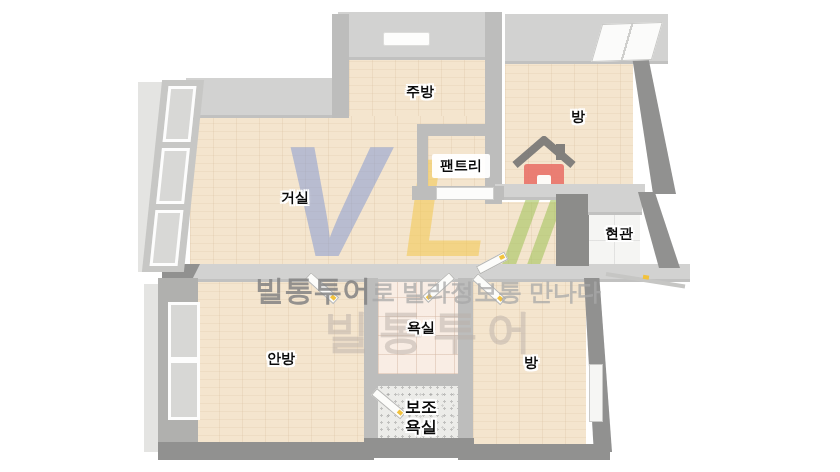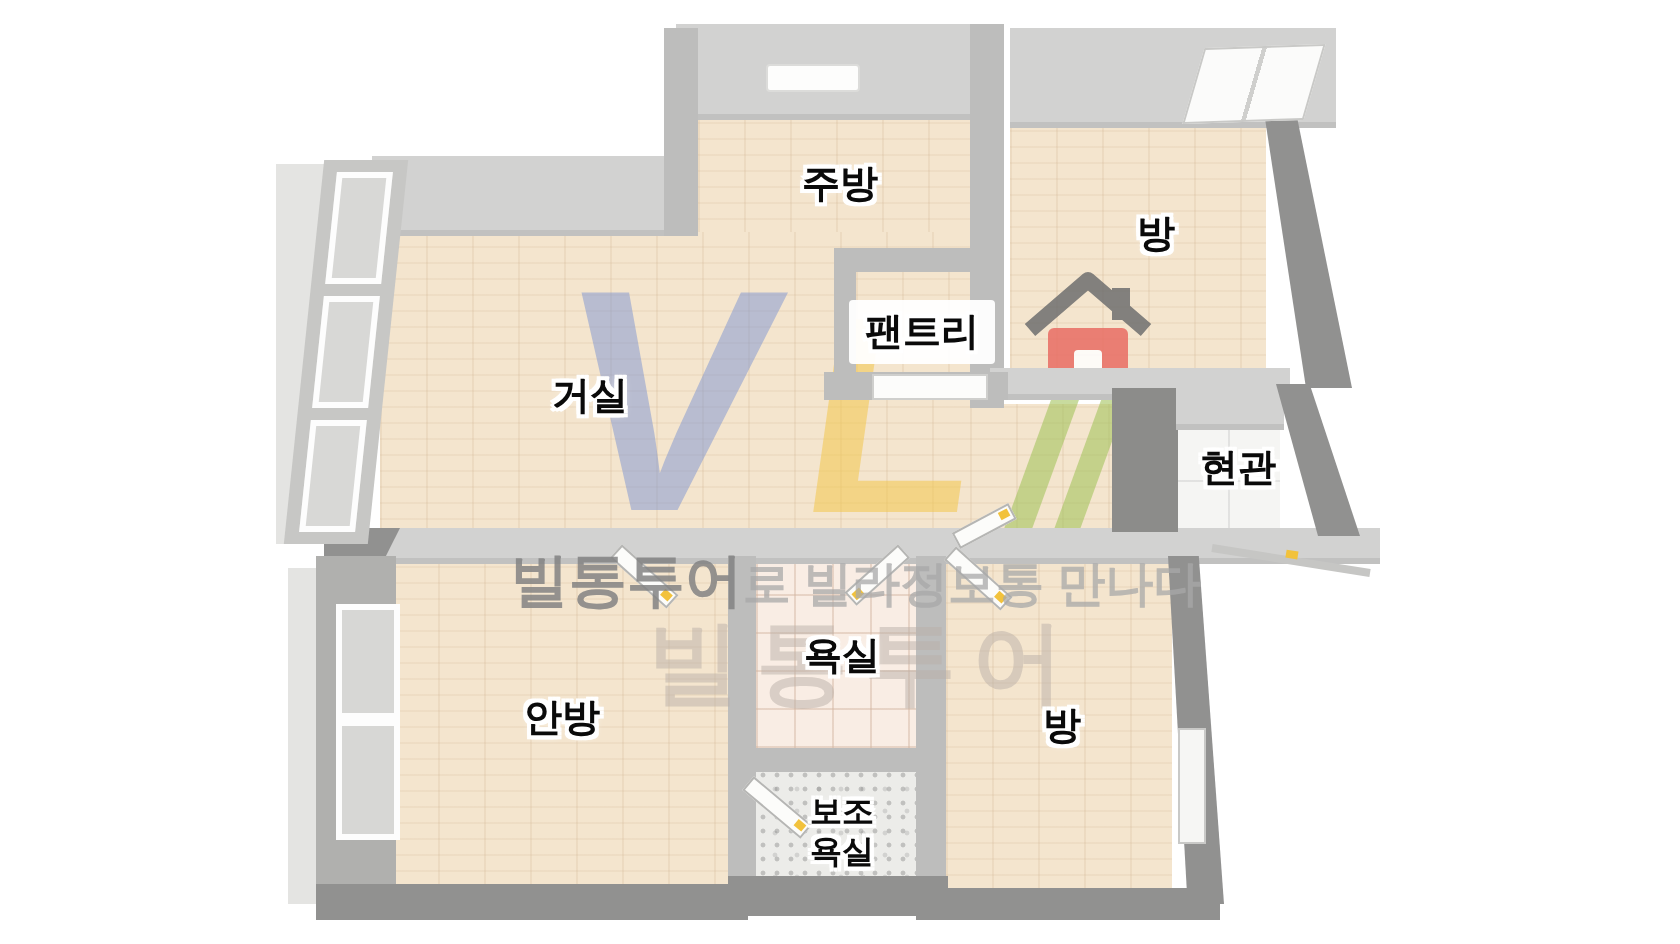--- a/index.html
+++ b/index.html
@@ -50,21 +50,21 @@
   .wmk-house{position:absolute;z-index:1;opacity:.85;}
   .wmk-tag{position:absolute;left:428px;top:291px;transform:translate(-50%,-50%);
     white-space:nowrap;z-index:5;pointer-events:none;}
   .wmk-tag .b{font-size:29px;font-weight:bold;color:rgba(130,130,130,.85);}
   .wmk-tag .r{font-size:24px;font-weight:bold;color:rgba(168,168,168,.75);}
   .wmk-big{position:absolute;left:432px;top:332px;transform:translate(-50%,-50%);
     white-space:nowrap;font-size:46px;font-weight:bold;letter-spacing:8px;
     color:rgba(186,176,168,.5);z-index:5;pointer-events:none;}
   
   .label{position:absolute;transform:translate(-50%,-50%);z-index:6;
-    font-size:19px;font-weight:bold;color:#0a0a0a;white-space:nowrap;text-align:center;
+    font-size:14px;font-weight:bold;color:#0a0a0a;white-space:nowrap;text-align:center;
     text-shadow:-2px -2px 0 #fff,2px -2px 0 #fff,-2px 2px 0 #fff,2px 2px 0 #fff,
                 -2px 0 0 #fff,2px 0 0 #fff,0 -2px 0 #fff,0 2px 0 #fff,0 0 4px #fff;}
   .label--boxed{background:rgba(255,255,255,.95);padding:3px 8px;border-radius:2px;}
   .label--two{font-size:16px;line-height:1.25;}
 </style>
 </head>
 <body>
 
 <div class="stage">
 

